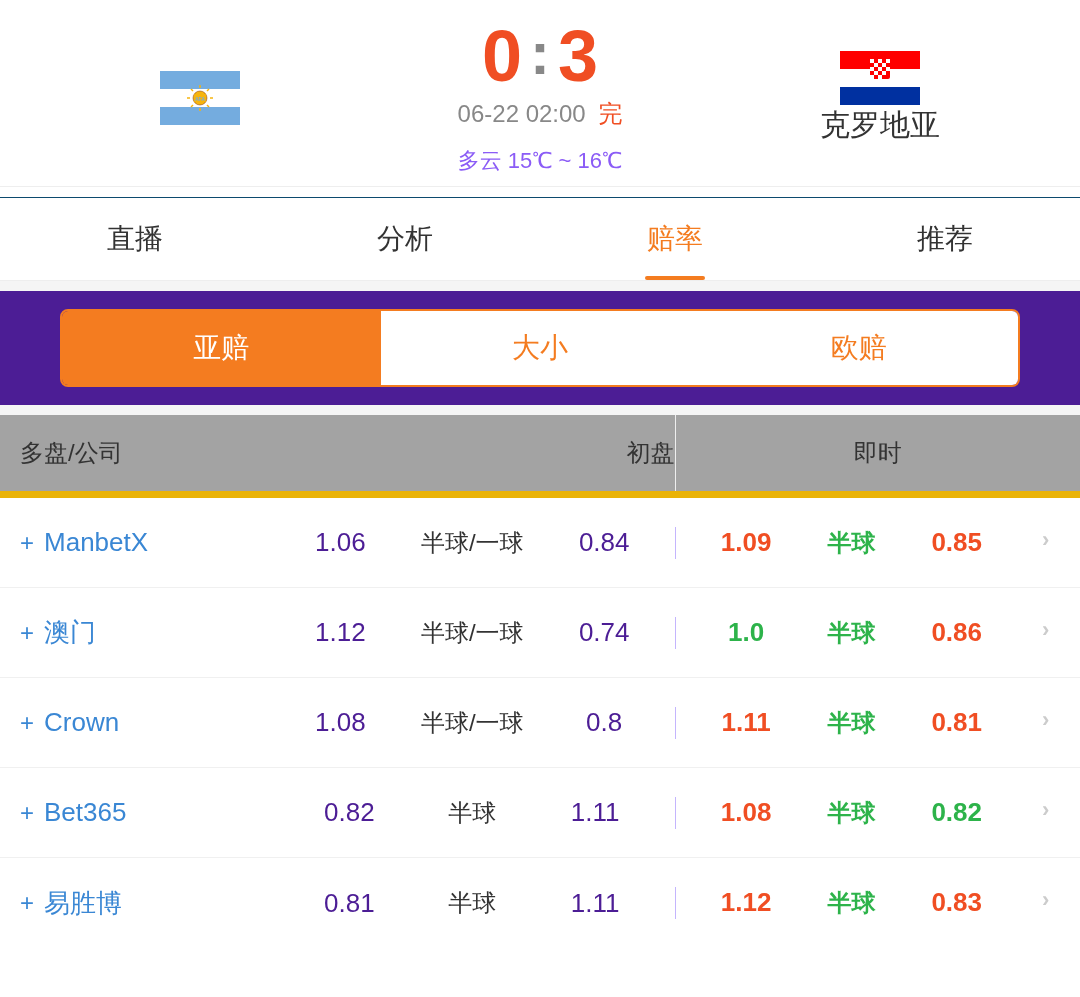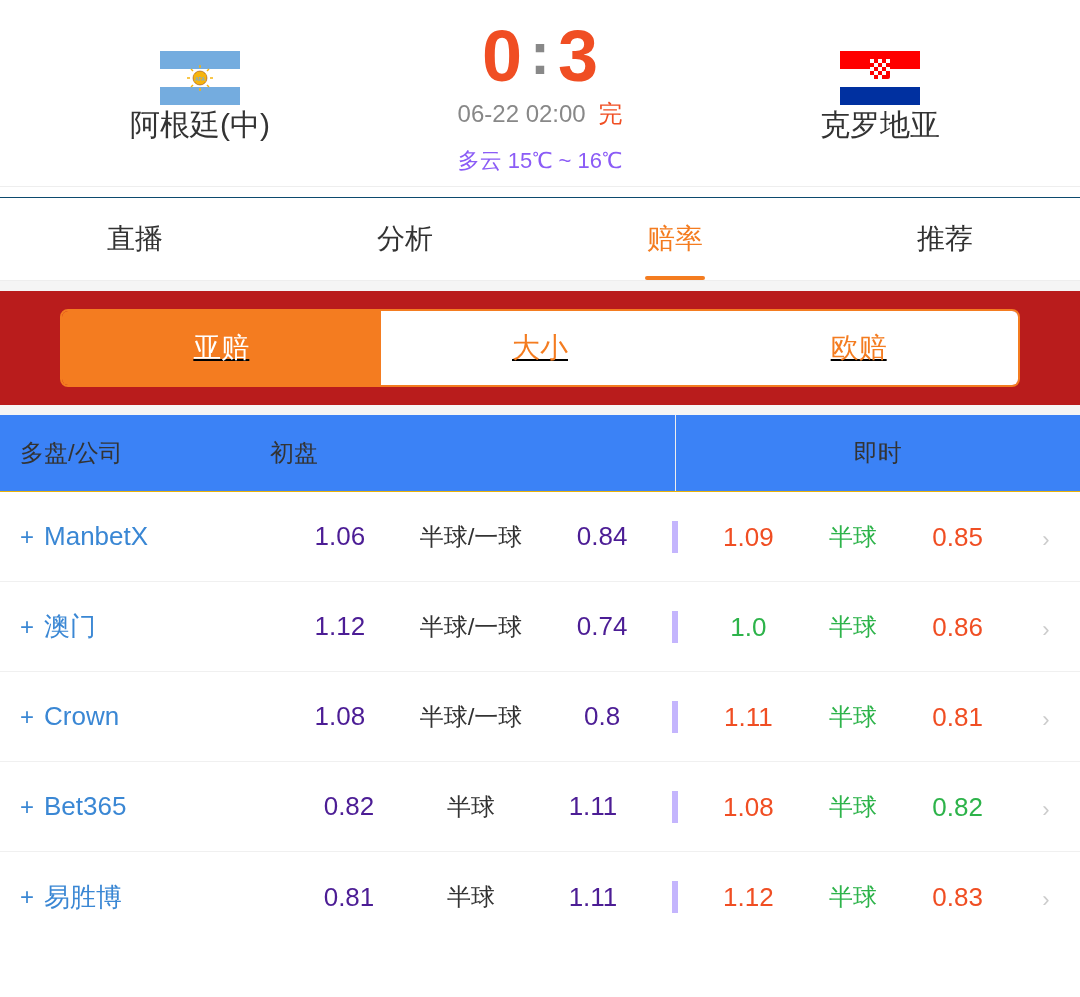--- a/index.html
+++ b/index.html
@@ -99,25 +99,24 @@
       left: 50%;
       transform: translateX(-50%);
       width: 60px;
       height: 4px;
       background: #f47c20;
       border-radius: 2px;
     }
 
     
     .sub-tabs-container {
-      background: #b91c1c;
+      background: #4c1d95;
       padding: 18px 60px;
       display: flex;
       gap: 0;
-      text-decoration: underline;
     }
     .sub-tabs {
       display: flex;
       border: 2px solid #f47c20;
       border-radius: 8px;
       overflow: hidden;
       width: 100%;
     }
     .sub-tab {
       flex: 1;
@@ -127,32 +126,32 @@
       cursor: pointer;
       background: #fff;
       color: #f47c20;
     }
     .sub-tab.active {
       background: #f47c20;
       color: #fff;
     }
     .table-header {
       display: flex;
-      border-bottom: 1px solid #eab308;
-      background: #3b82f6;
+      border-bottom: 7px solid #eab308;
+      background: #a3a3a3;
     }
     .col-company {
       width: 270px;
       padding: 22px 20px;
       font-size: 24px;
       color: #333;
     }
     .col-initial {
       flex: 1;
-      text-align: left;
+      text-align: right;
       padding: 22px 0;
       font-size: 24px;
       color: #333;
     }
     .col-realtime {
       flex: 1;
       text-align: center;
       padding: 22px 0;
       font-size: 24px;
       color: #333;
@@ -186,24 +185,25 @@
     .initial-cell {
       flex: 1;
       display: flex;
       align-items: center;
       justify-content: space-around;
       padding: 0 10px;
     }
     .realtime-cell {
       flex: 1;
       display: flex;
-      align-items: flex-end;
+      align-items: flex-start;
       justify-content: space-around;
       padding: 0 10px;
-      border-left: 6px solid #c4b5fd;
+      border-left: 1px solid #c4b5fd;
+      font-weight: bold;
     }
     .odd-val {
       font-size: 26px;
       color: #4c1d95;
       min-width: 80px;
       text-align: center;
     }
     .odd-val.orange { color: #f04e23; }
     .odd-val.green { color: #2db34a; }
     .odd-label {
@@ -260,21 +260,20 @@
         <line x1="50" y1="27" x2="53" y2="27"></line>
         <line x1="33" y1="20" x2="31" y2="18"></line>
         <line x1="47" y1="34" x2="49" y2="36"></line>
         <line x1="47" y1="20" x2="49" y2="18"></line>
         <line x1="33" y1="34" x2="31" y2="36"></line>
       </g>
 
       <rect x="34" y="23" width="12" height="8" fill="#F6B40E" rx="1"></rect>
       <text x="40" y="30" text-anchor="middle" font-size="5" fill="#74ACDF" font-weight="bold">AFA</text>
     </svg>
-    <span class="team-name">阿根廷(中)</span>
   </div>
 
   <div class="match-center">
     <div class="score-display">
       <span class="score-num">0</span>
       <span class="score-colon">:</span>
       <span class="score-num">3</span>
     </div>
     <div class="match-info-line">
       <span>06-22 02:00</span>

